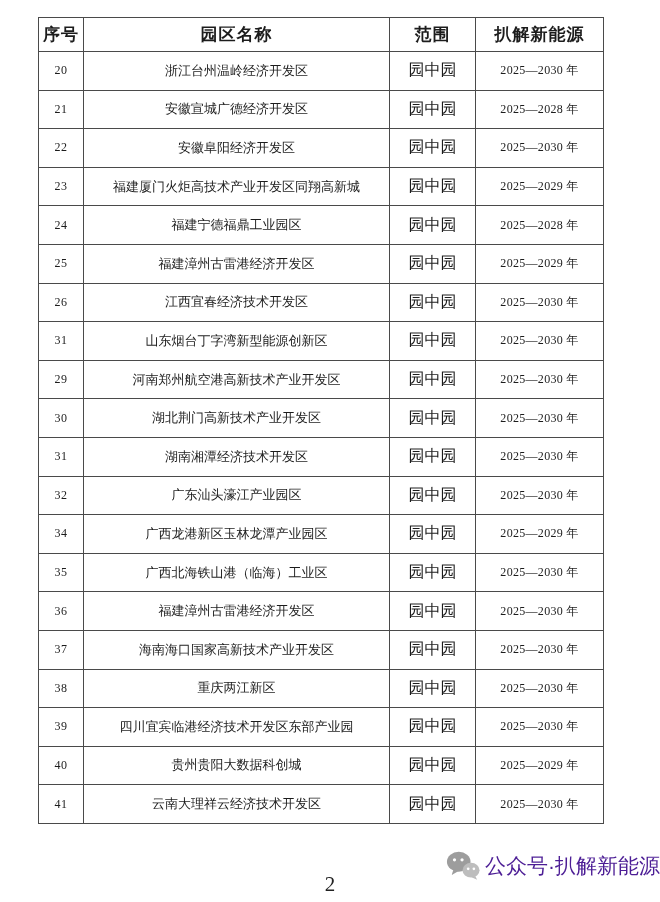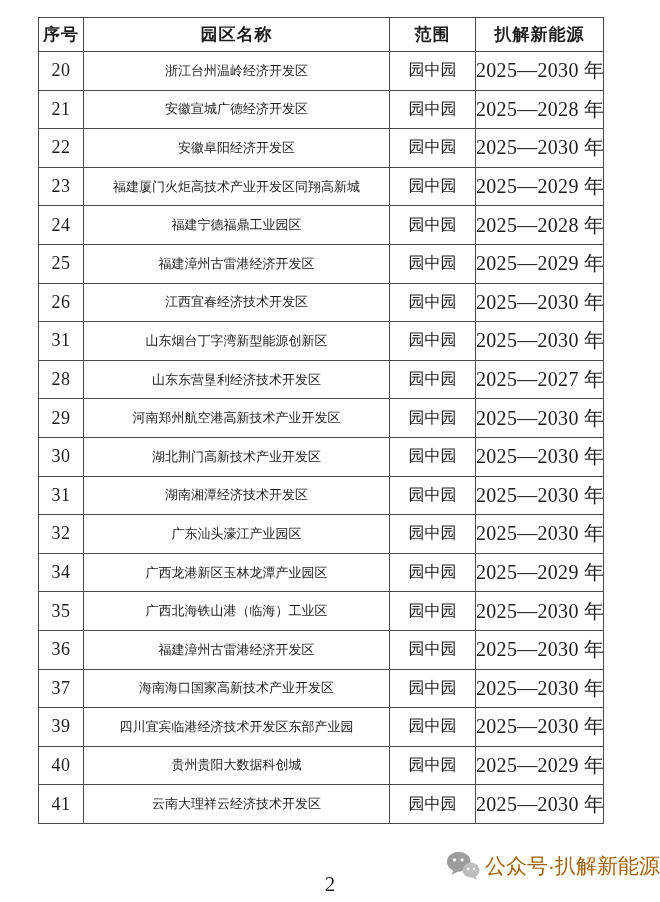--- a/index.html
+++ b/index.html
@@ -39,45 +39,45 @@
     letter-spacing: 1px;
   }
   .zone-table tbody td {
     height: 37.6px;
     font-size: 16px;
   }
   .zone-table td.cell-name {
     font-size: 13px;
   }
   .zone-table td.cell-no {
-    font-size: 18px;
+    font-size: 12px;
     letter-spacing: 0.5px;
   }
   .zone-table td.cell-period {
-    font-size: 20px;
+    font-size: 12px;
     letter-spacing: 0.3px;
     font-family: Liberation Serif, serif;
   }
   .page-number {
     position: absolute;
     left: 0;
     top: 872px;
     width: 660px;
     text-align: center;
     font-size: 21px;
     color: #222222;
   }
   .watermark {
     position: absolute;
     left: 446px;
     top: 850px;
     display: flex;
     align-items: center;
     gap: 5px;
-    color: #a16207;
+    color: #4c1d95;
     font-family: "Liberation Sans", "DejaVu Sans", sans-serif;
     font-size: 21px;
     white-space: nowrap;
     pointer-events: none;
   }
   .watermark .wm-icon {
     display: inline-block;
     width: 34px;
     height: 31px;
     flex: 0 0 auto;
@@ -146,26 +146,20 @@
       <td class="cell-scope">园中园</td>
       <td class="cell-period">2025—2030 年</td>
     </tr>
         <tr>
       <td class="cell-no">31</td>
       <td class="cell-name">山东烟台丁字湾新型能源创新区</td>
       <td class="cell-scope">园中园</td>
       <td class="cell-period">2025—2030 年</td>
     </tr>
         <tr>
-      <td class="cell-no">28</td>
-      <td class="cell-name">山东东营垦利经济技术开发区</td>
-      <td class="cell-scope">园中园</td>
-      <td class="cell-period">2025—2027 年</td>
-    </tr>
-        <tr>
       <td class="cell-no">29</td>
       <td class="cell-name">河南郑州航空港高新技术产业开发区</td>
       <td class="cell-scope">园中园</td>
       <td class="cell-period">2025—2030 年</td>
     </tr>
         <tr>
       <td class="cell-no">30</td>
       <td class="cell-name">湖北荆门高新技术产业开发区</td>
       <td class="cell-scope">园中园</td>
       <td class="cell-period">2025—2030 年</td>
@@ -196,20 +190,26 @@
     </tr>
         <tr>
       <td class="cell-no">36</td>
       <td class="cell-name">福建漳州古雷港经济开发区</td>
       <td class="cell-scope">园中园</td>
       <td class="cell-period">2025—2030 年</td>
     </tr>
         <tr>
       <td class="cell-no">37</td>
       <td class="cell-name">海南海口国家高新技术产业开发区</td>
+      <td class="cell-scope">园中园</td>
+      <td class="cell-period">2025—2030 年</td>
+    </tr>
+        <tr>
+      <td class="cell-no">38</td>
+      <td class="cell-name">重庆两江新区</td>
       <td class="cell-scope">园中园</td>
       <td class="cell-period">2025—2030 年</td>
     </tr>
         <tr>
       <td class="cell-no">39</td>
       <td class="cell-name">四川宜宾临港经济技术开发区东部产业园</td>
       <td class="cell-scope">园中园</td>
       <td class="cell-period">2025—2030 年</td>
     </tr>
         <tr>

